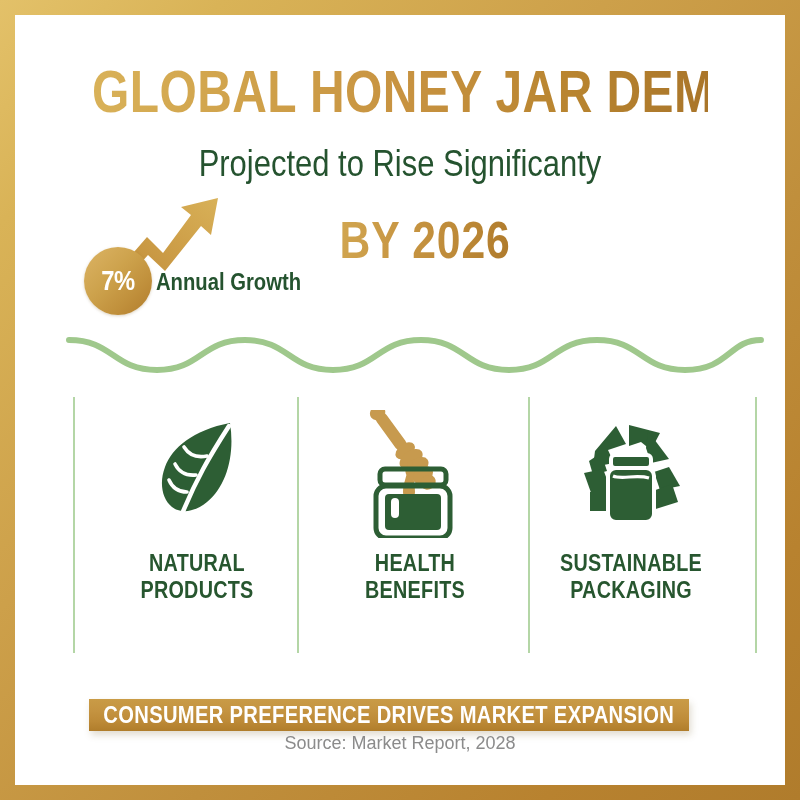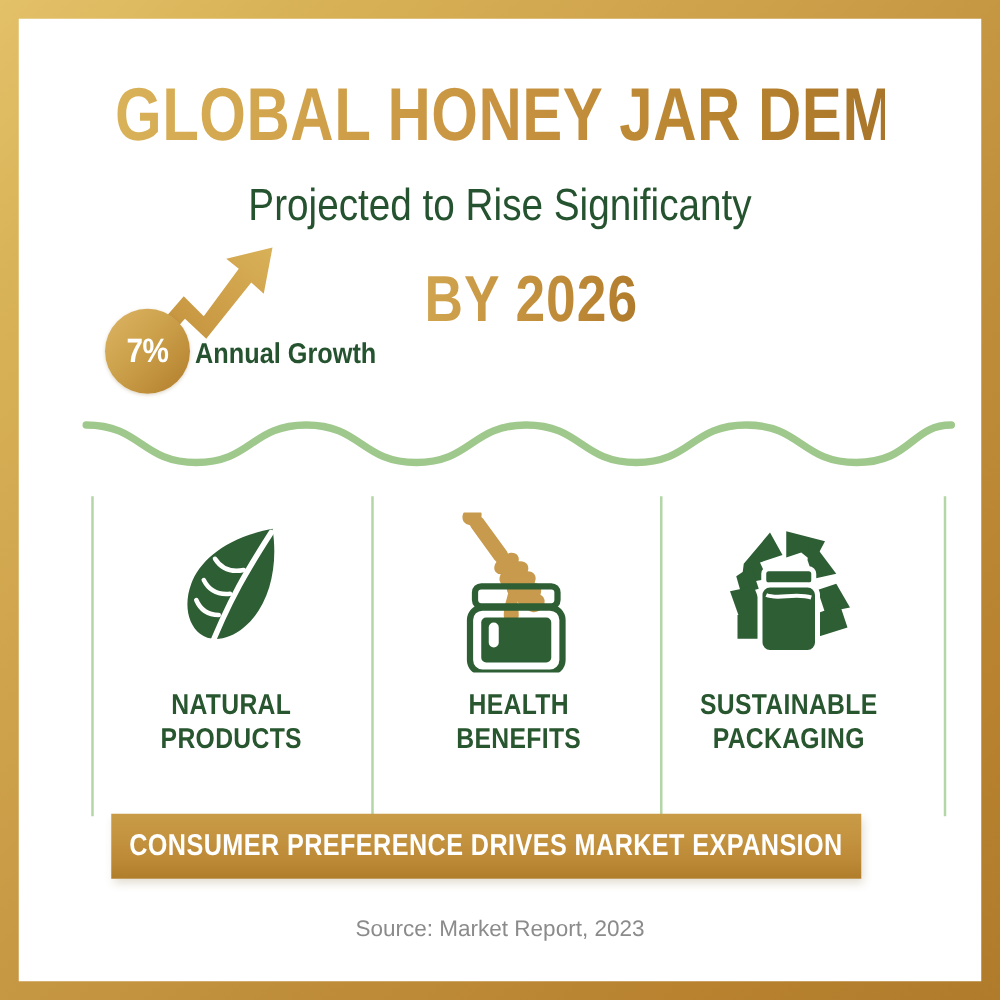--- a/index.html
+++ b/index.html
@@ -193,23 +193,23 @@
     letter-spacing: 0.3px;
     text-transform: uppercase;
     transform: scaleX(0.86);
   }
   .flabel .l2 { display: block; }
 
   
   #banner {
     position: absolute;
     left: 74px;
-    top: 636px;
+    top: 684px;
     width: 600px;
-    height: 52px;
+    height: 32px;
     background: linear-gradient(180deg, #c99b46 0%, #c49340 38%, #bd8a37 70%, #b07d2b 100%);
     box-shadow: 2px 4px 7px rgba(120, 95, 40, 0.22);
     display: flex;
     align-items: center;
     justify-content: center;
   }
   #banner span {
     color: #ffffff;
     font-size: 24px;
     line-height: 28px;
@@ -264,21 +264,21 @@
                C312,47 312,17 356,17 C400,17 400,47 444,47 C488,47 488,17 532,17
                C576,17 576,47 620,47 C664,47 664,17 696,17" fill="none" stroke="#9fc88c" stroke-width="6" stroke-linecap="round"></path>
     </svg>
 
     <div id="features">
       <div class="vdiv" style="left:14px;"></div>
       <div class="vdiv" style="left:238px;"></div>
       <div class="vdiv" style="left:469px;"></div>
       <div class="vdiv" style="left:696px;"></div>
 
-      <div class="feature" style="left:18px;">
+      <div class="feature" style="left:30px;">
         <div class="ficon">
           <svg width="92" height="120" viewBox="0 0 92 120">
             <path d="M79,9 C84,40 76,72 56,88 C44,98 30,100 21,93 C11,85 8,69 14,53
                      C21,34 42,16 79,9 Z" fill="#2d5e34"></path>
             <path d="M78,12 C60,40 44,66 27,110" stroke="#ffffff" stroke-width="4.5" fill="none" stroke-linecap="round"></path>
             <path d="M56,42 C46,44 38,41 33,33" stroke="#ffffff" stroke-width="3.6" fill="none" stroke-linecap="round"></path>
             <path d="M45,61 C35,62 28,58 24,50" stroke="#ffffff" stroke-width="3.6" fill="none" stroke-linecap="round"></path>
             <path d="M36,78 C27,78 21,73 18,66" stroke="#ffffff" stroke-width="3.6" fill="none" stroke-linecap="round"></path>
           </svg>
         </div>
@@ -349,16 +349,16 @@
           <span>SUSTAINABLE</span>
           <span class="l2">PACKAGING</span>
         </div>
       </div>
     </div>
 
     <div id="banner">
       <span class="cond">CONSUMER PREFERENCE DRIVES MARKET EXPANSION</span>
     </div>
 
-    <div id="source">Source: Market Report, 2023</div>
+    <div id="source">Source: Market Report, 2028</div>
 
   </div>
 </div>
 
 </body></html>

